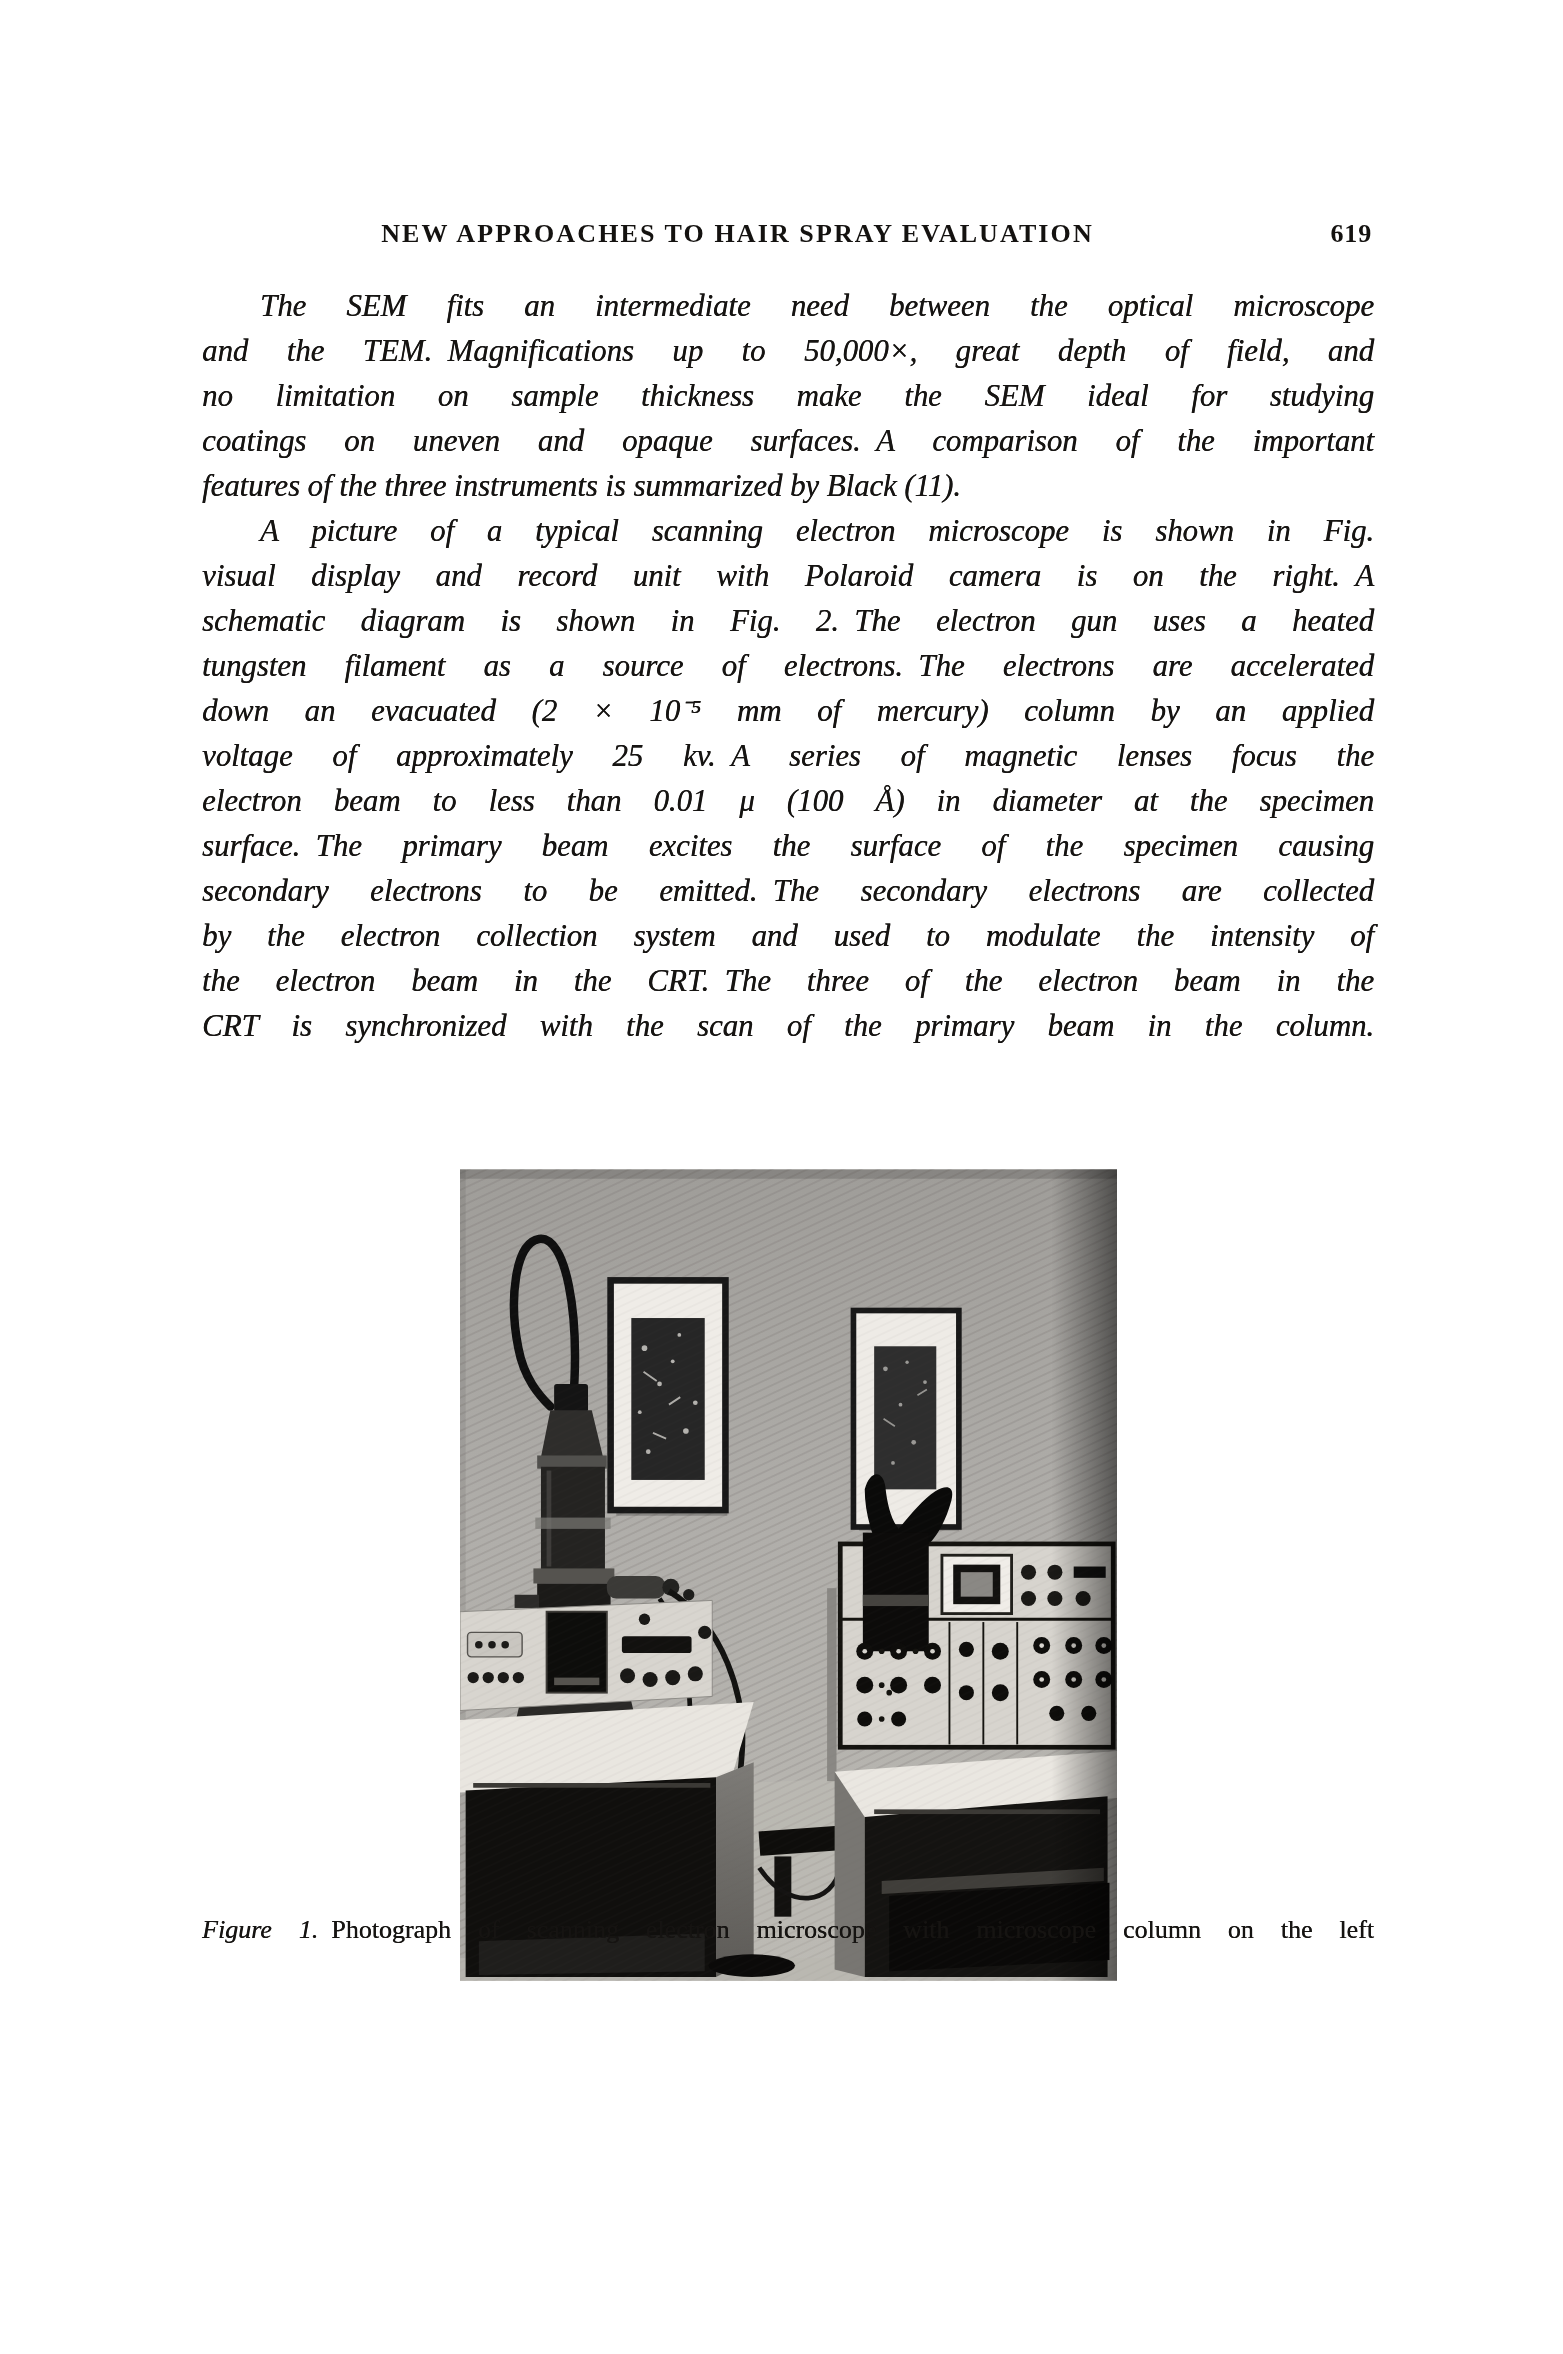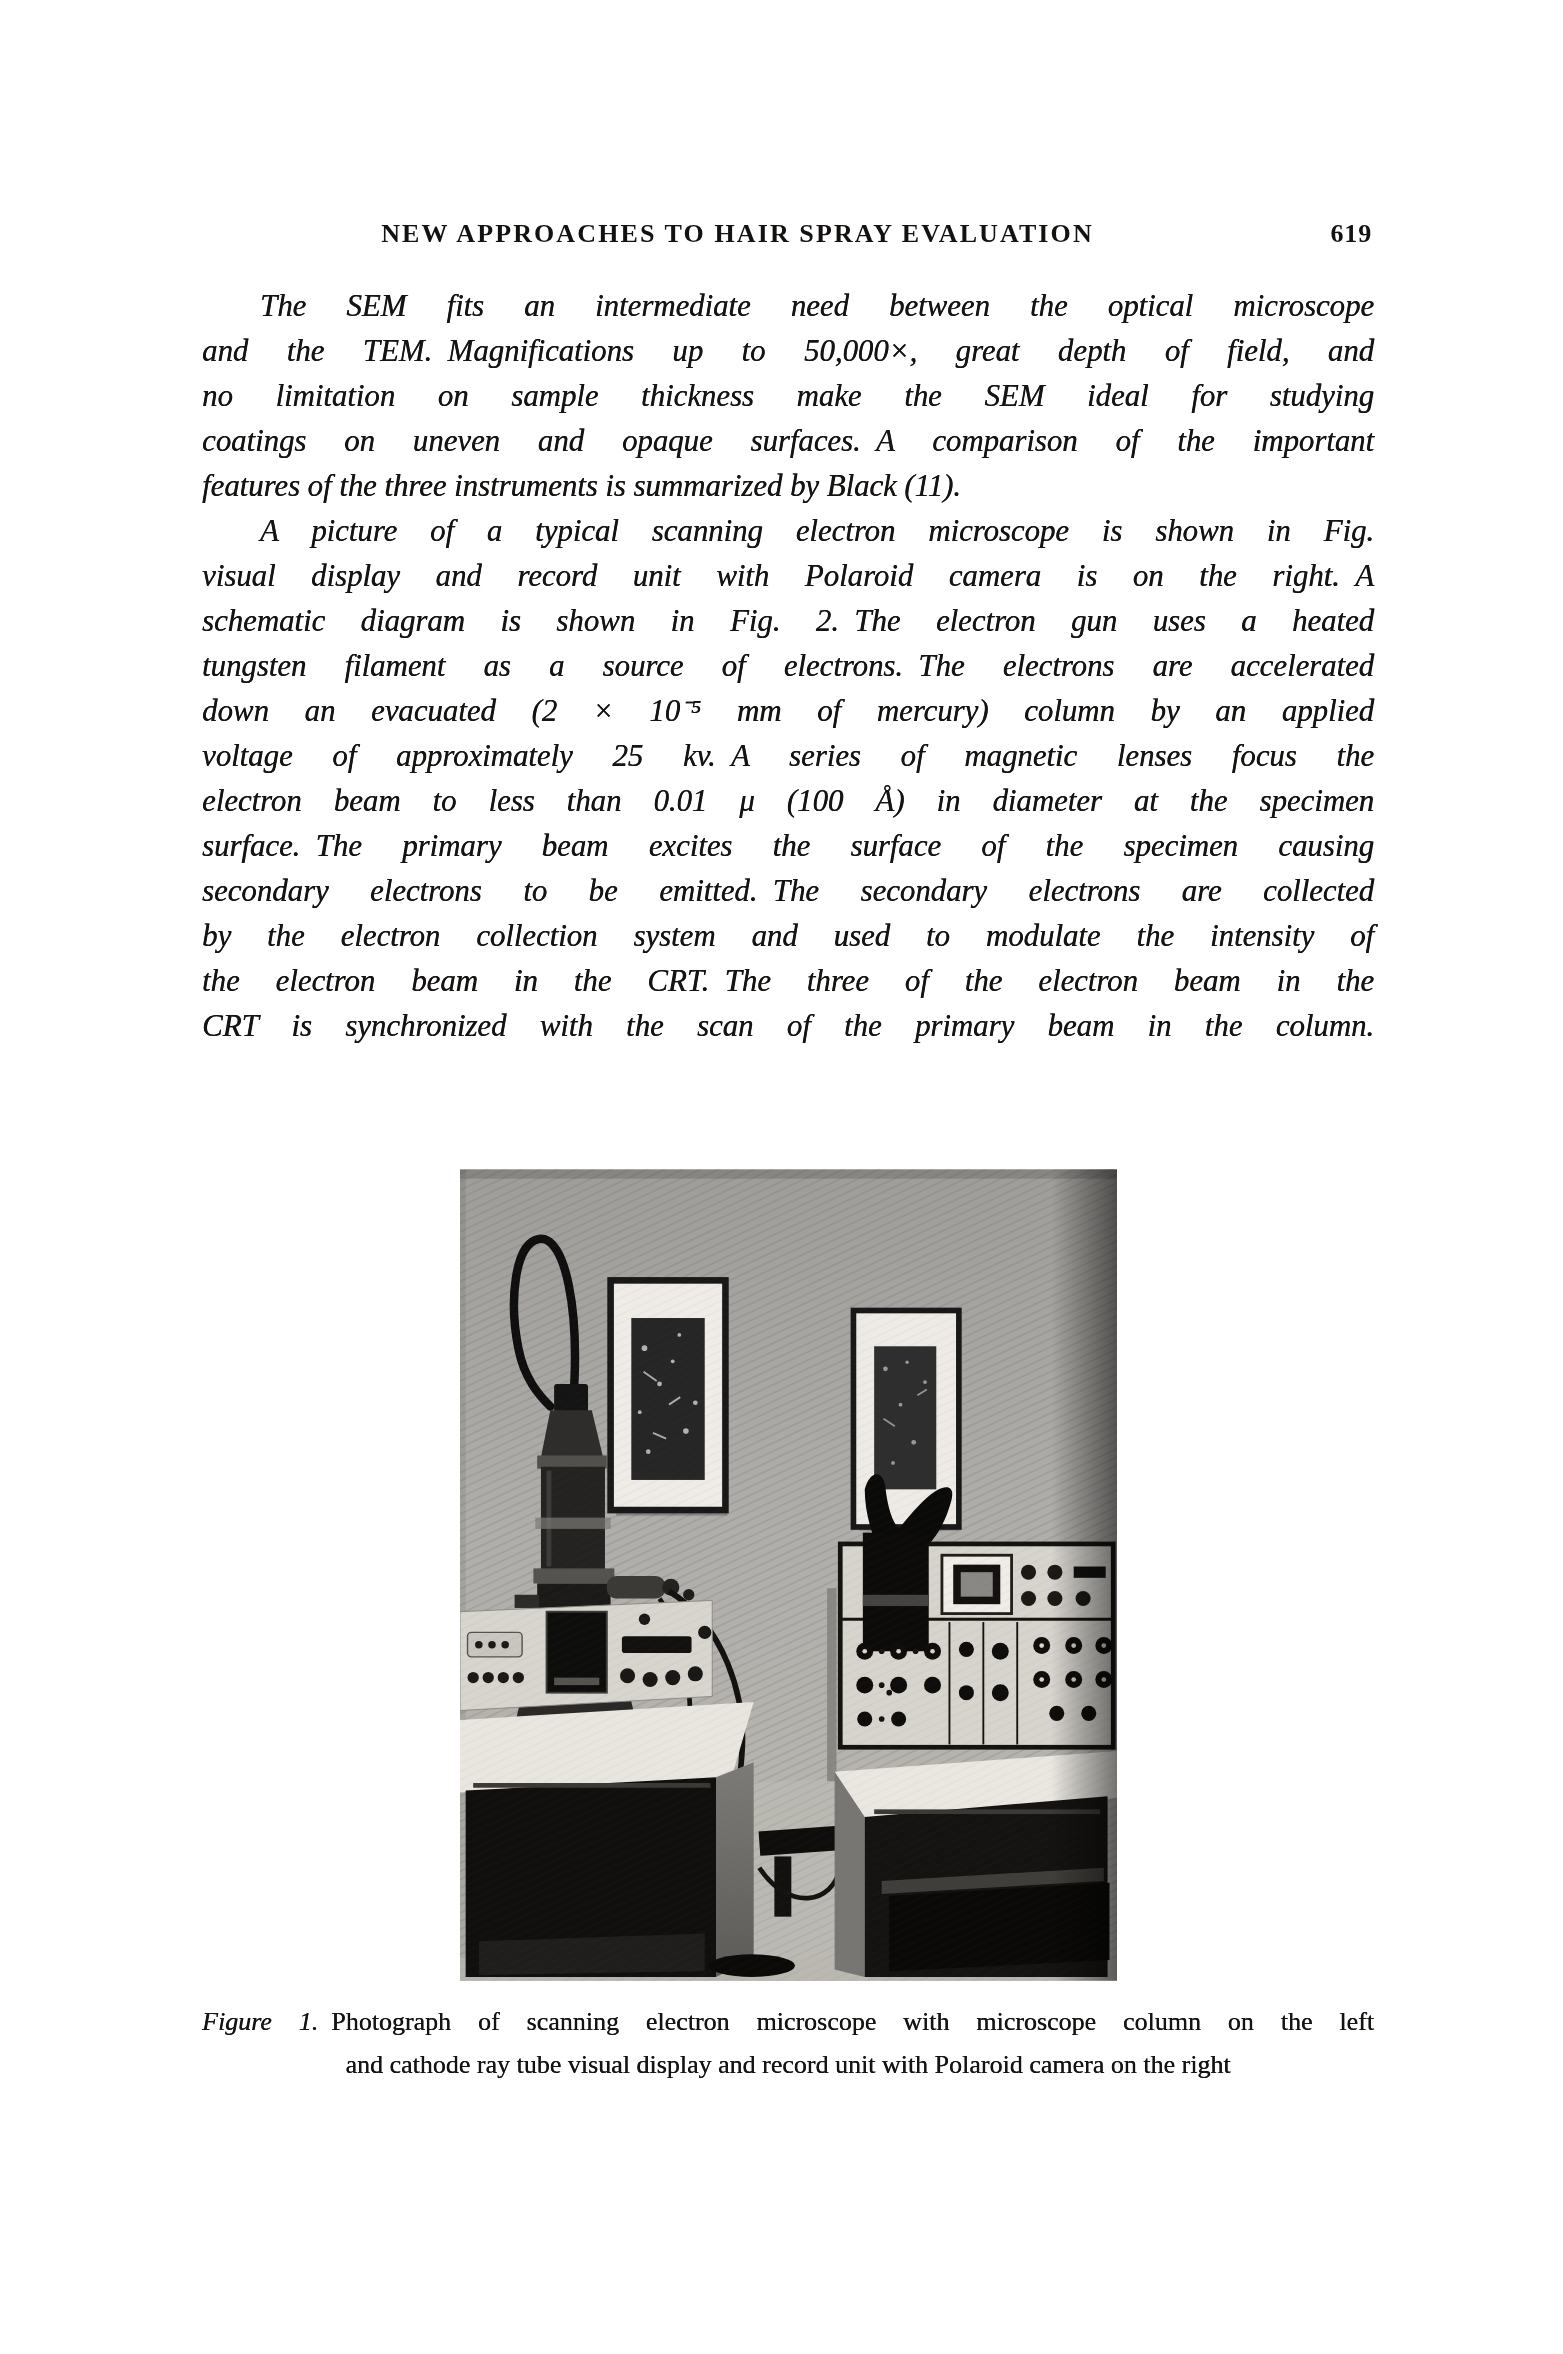--- a/index.html
+++ b/index.html
@@ -28,21 +28,21 @@
     font-style:italic;
   }
   .bodytext .jl{ text-align:justify; text-align-last:justify; }
   .bodytext .ll{ text-align:left; text-align-last:left; }
   .bodytext .ind{ text-indent:58px; }
   .photo-wrap{
     position:absolute;left:460px;top:1169px;width:657px;height:812px;
     line-height:0;
   }
   .caption{
-    position:absolute;left:202px;top:2000px;width:1172px;
+    position:absolute;left:202px;top:1908px;width:1172px;
     font-size:26px;line-height:43px;color:#161412;
     text-shadow:0.3px 0 0 currentColor;
   }
   .caption .cap1{ text-align:justify; text-align-last:justify; }
   .caption .cap2{ text-align:center; }
   .caption .figlabel{ font-style:italic; }
 </style>
 </head>
 <body>
 
@@ -281,15 +281,14 @@
       <polygon points="456,772 690,758 690,840 456,852" fill="#0a0908"></polygon>
     </g>
 
     <rect x="0" y="0" width="698" height="862" fill="url(#hatch)" opacity="0.35"></rect>
     <rect x="628" y="0" width="70" height="862" fill="url(#edgeGrad)"></rect>
   </svg>
 </figure>
 
 <div class="caption">
   <div class="cap1"><span class="figlabel">Figure 1.</span><span> Photograph of scanning electron microscope with microscope column on the left</span></div>
-  <div class="cap2">and cathode ray tube visual display and record unit with Polaroid camera on the right</div>
 </div>
 
 
 </body></html>

